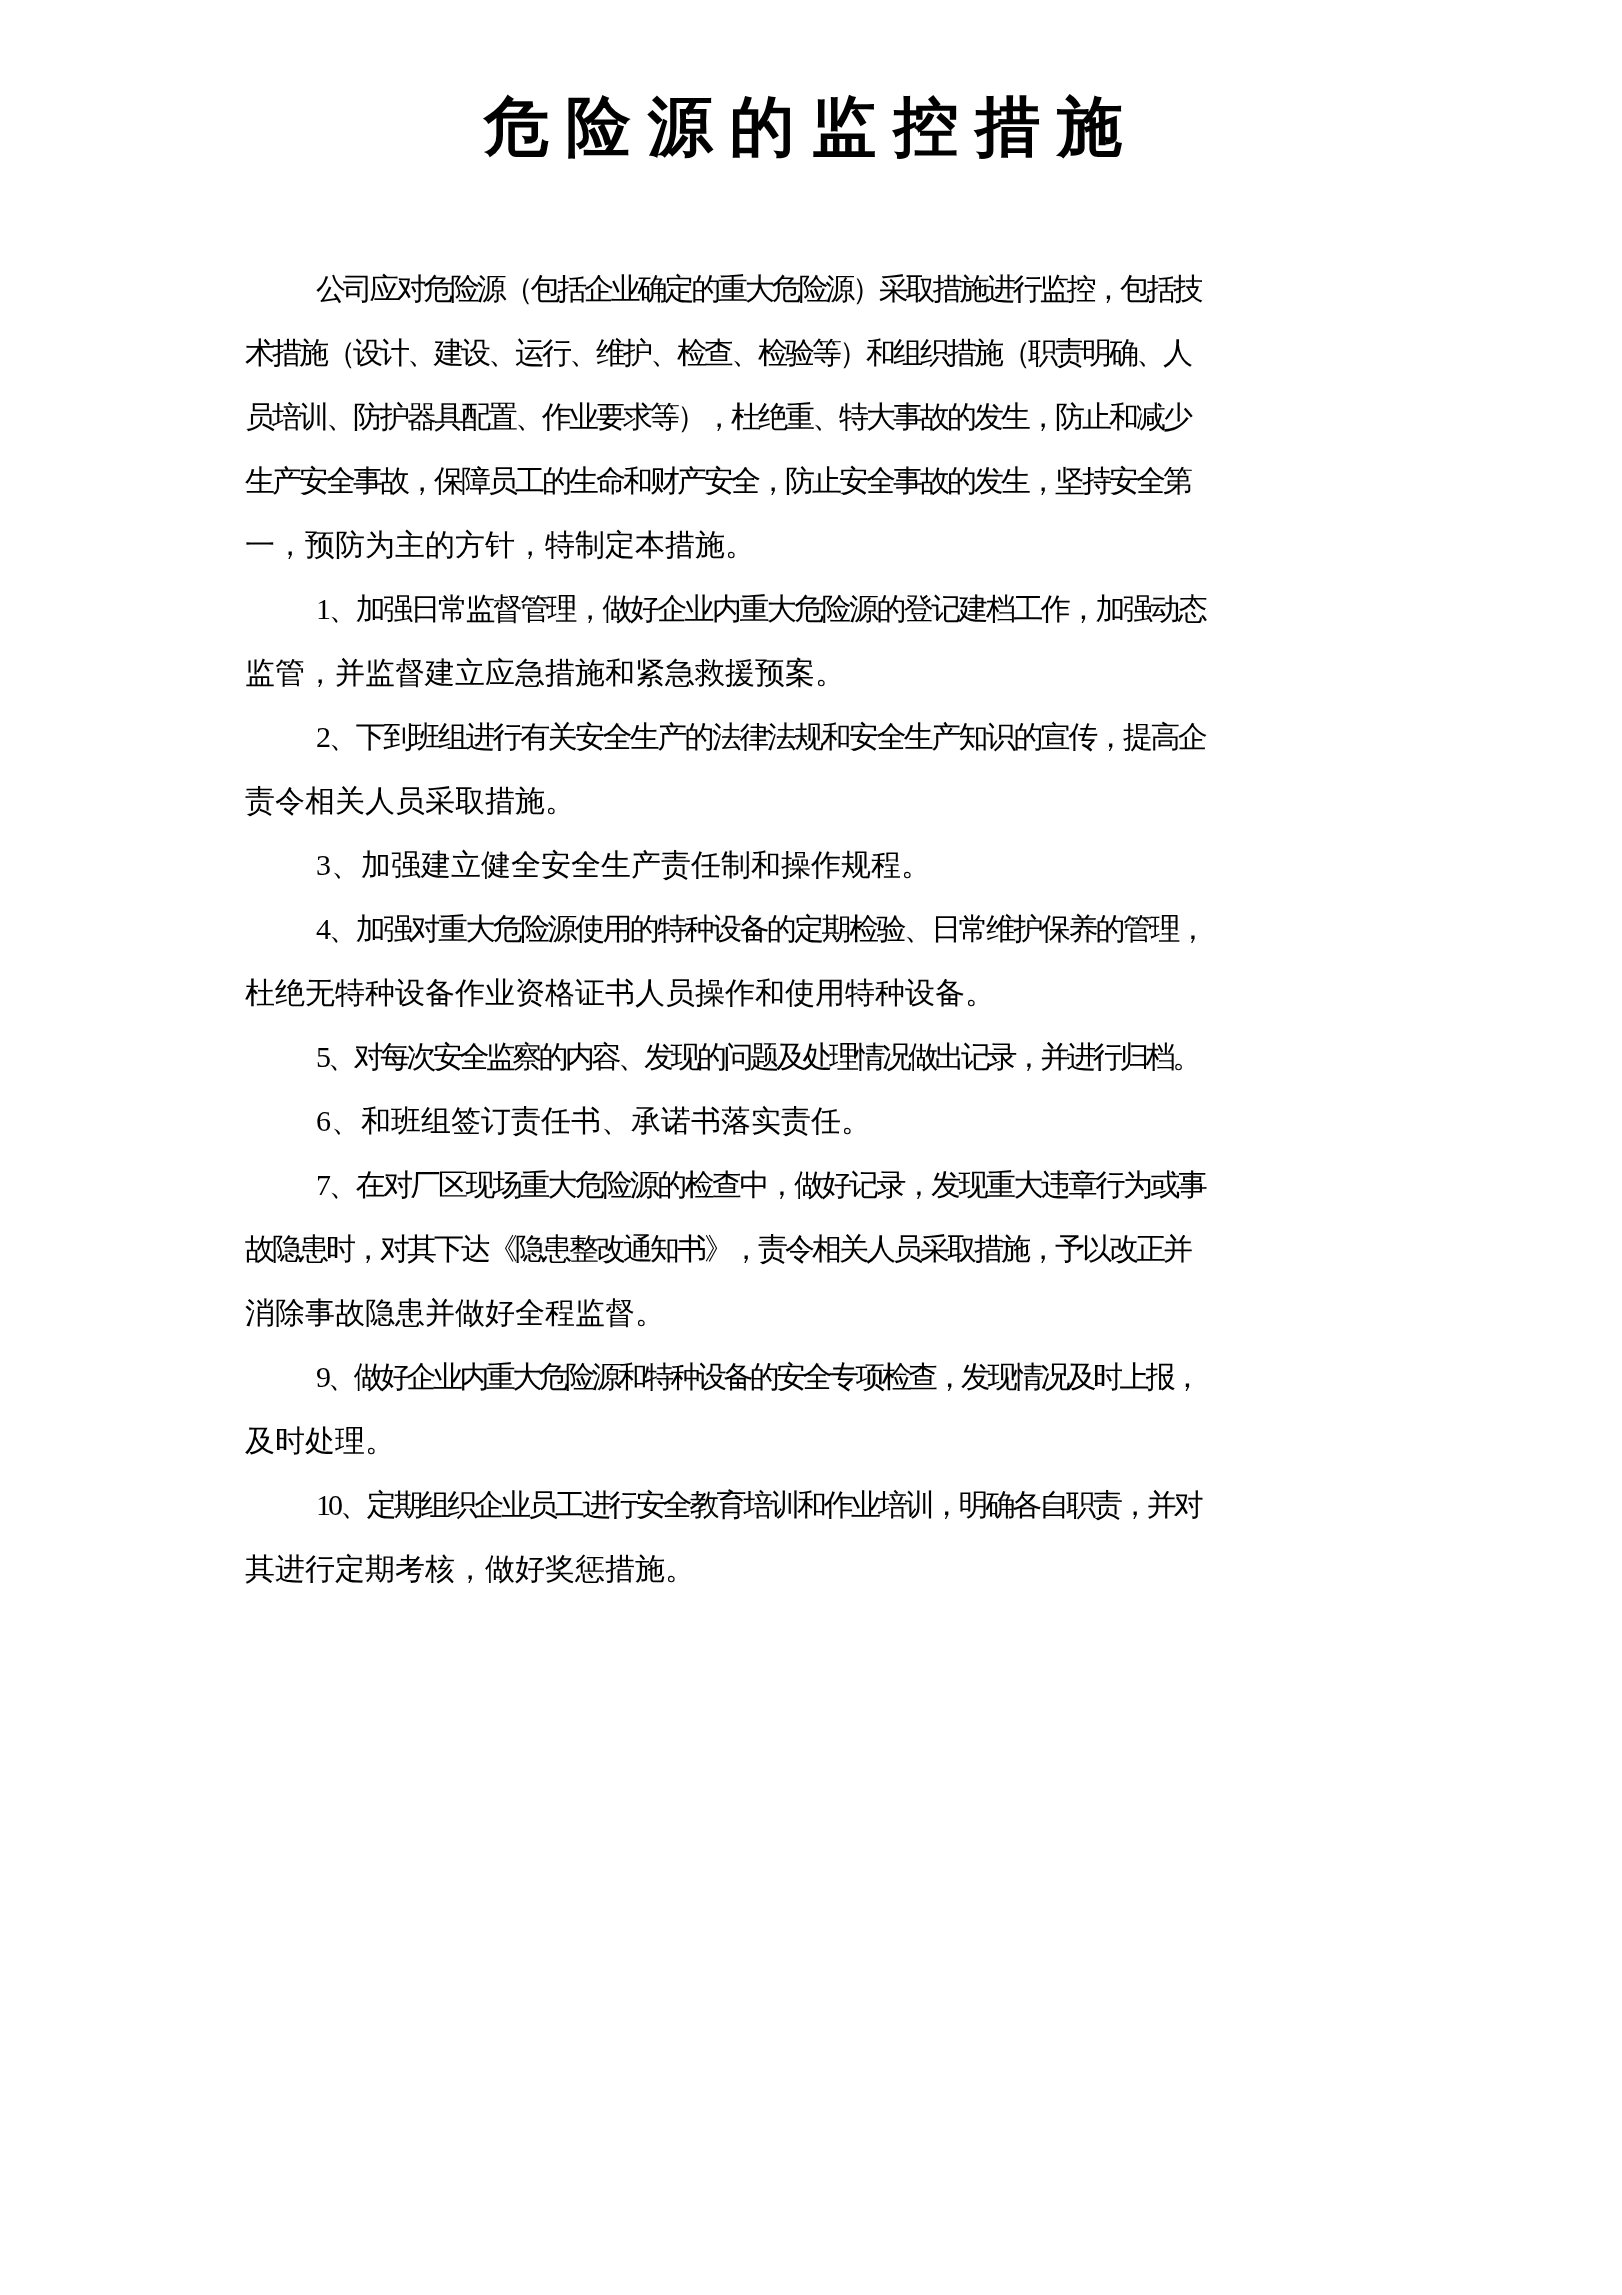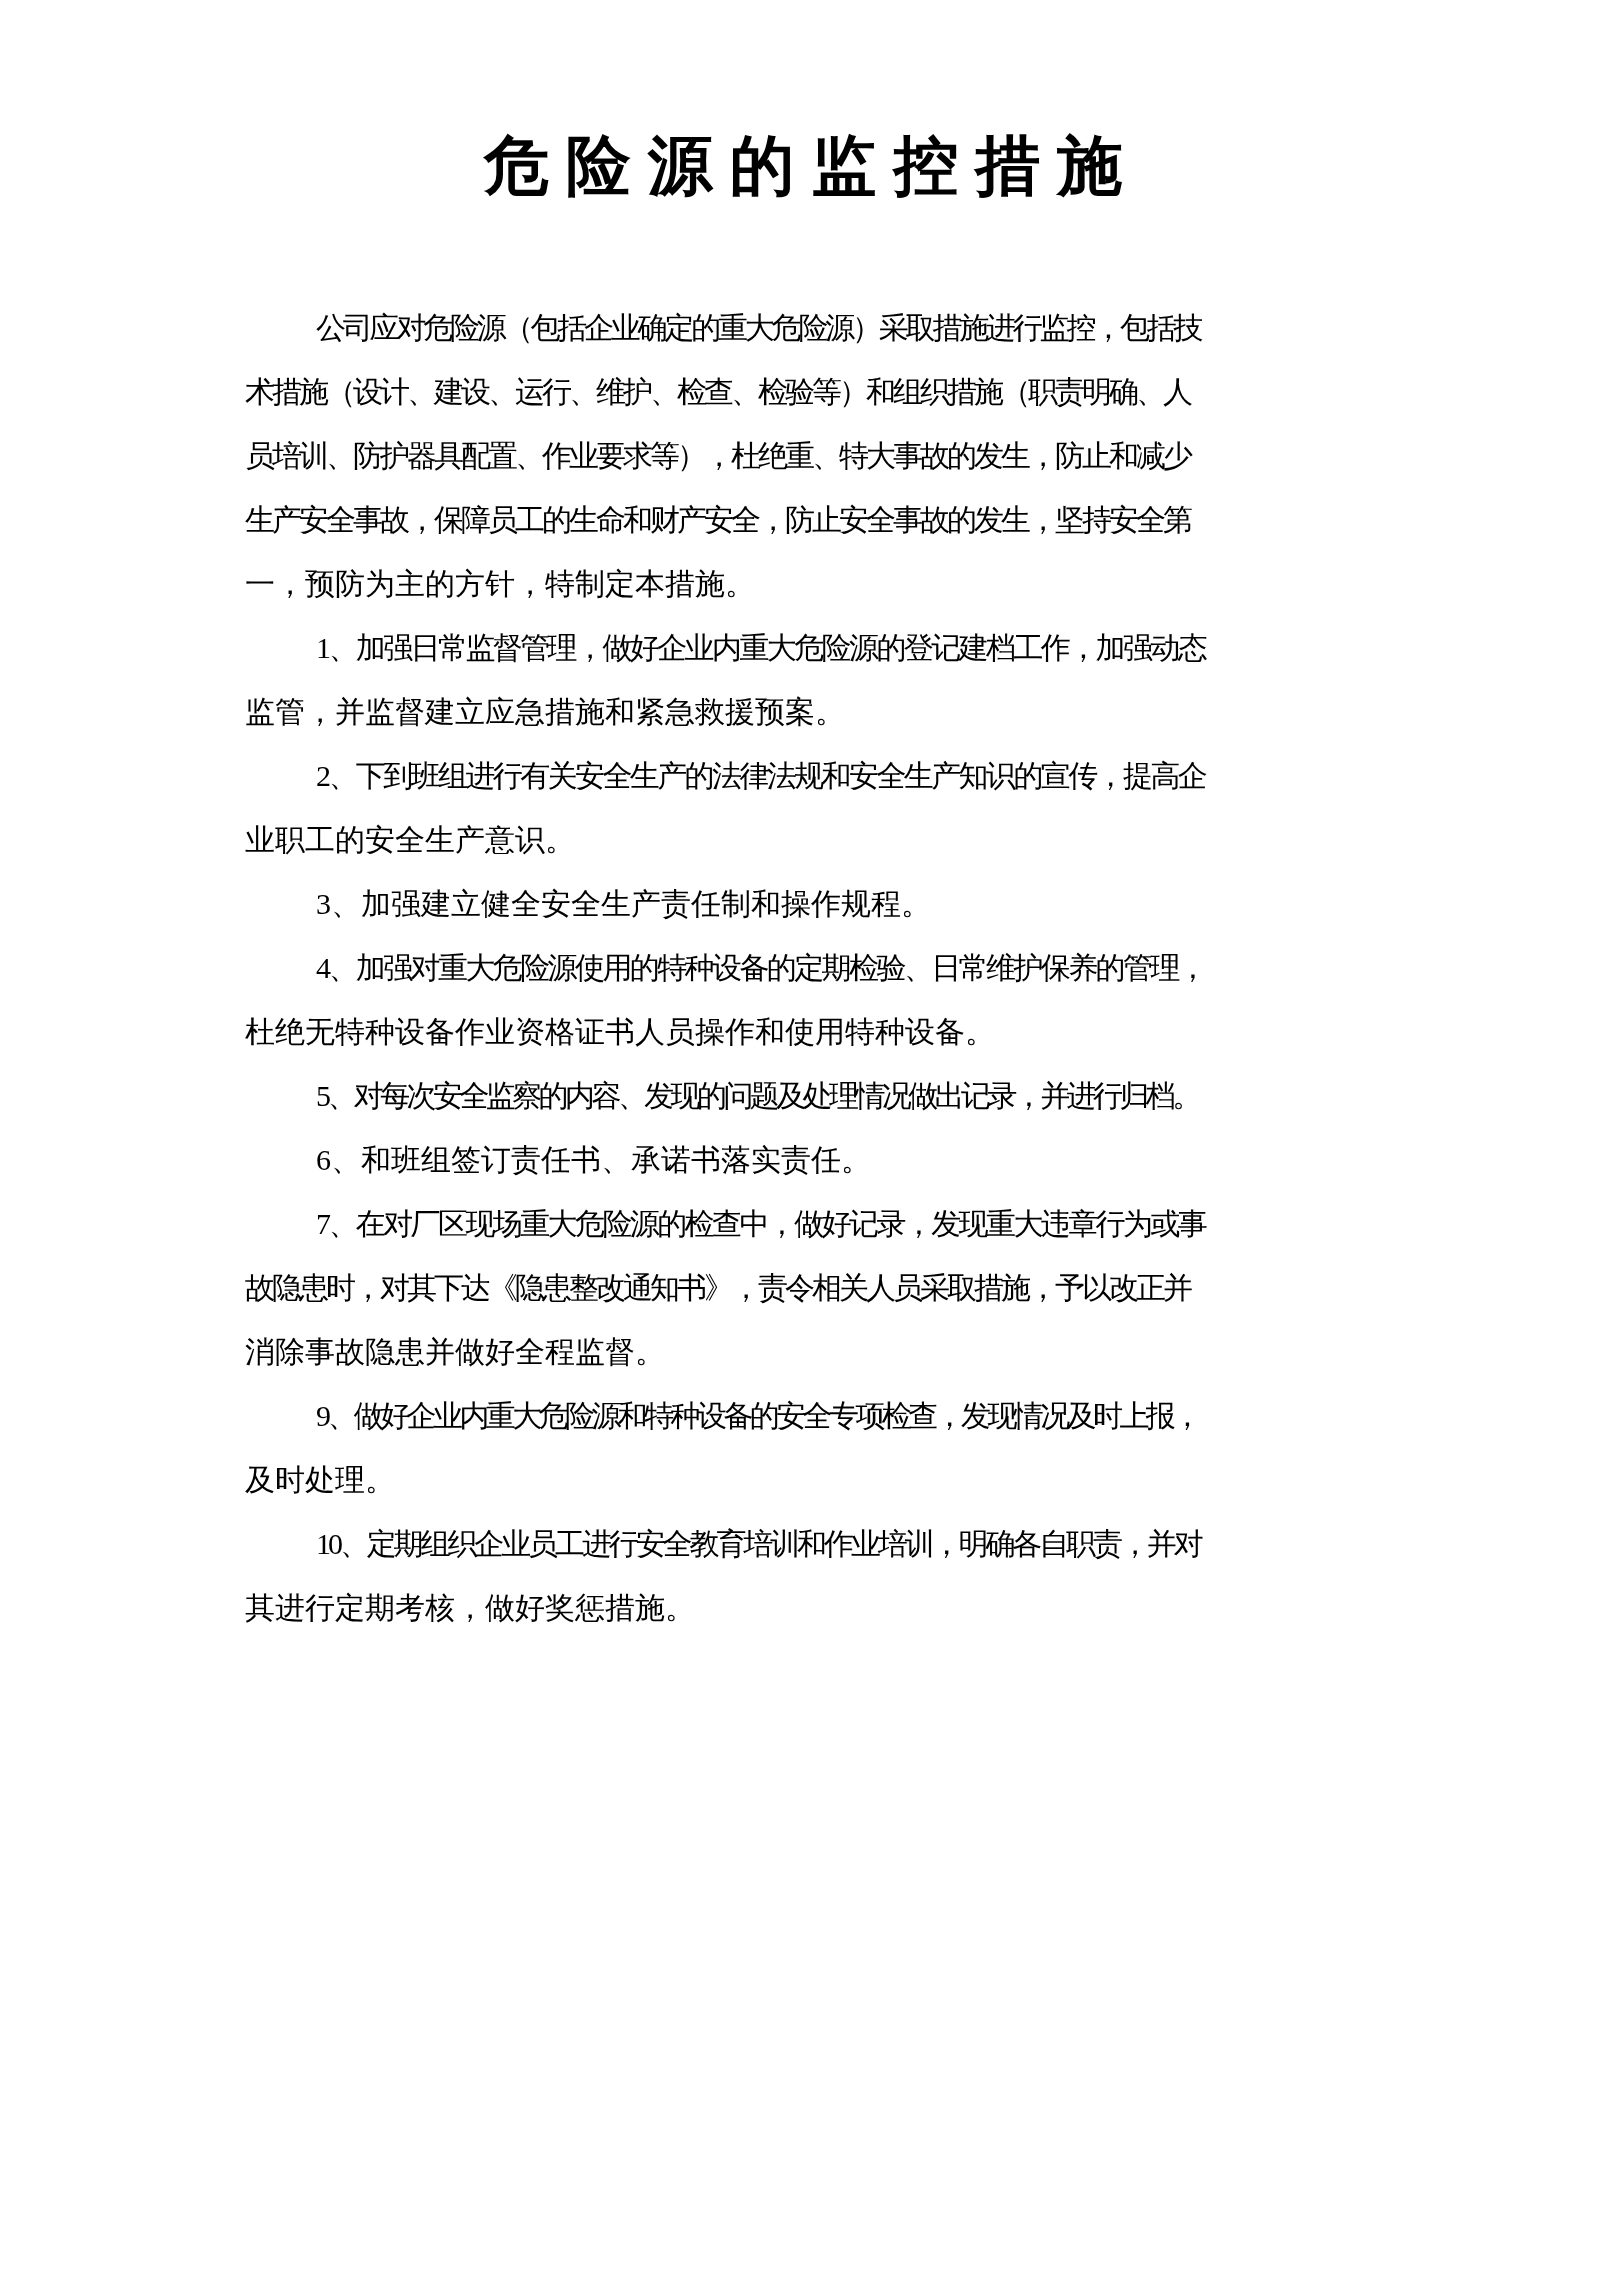--- a/index.html
+++ b/index.html
@@ -8,21 +8,21 @@
     width: 1623px;
     height: 2295px;
     margin: 0 auto;
     background: #ffffff;
     color: #000000;
     font-family: "Liberation Serif", "DejaVu Serif", serif;
     overflow: hidden;
   }
   .title {
     margin: 0;
-    padding-top: 120px;
+    padding-top: 81px;
     font-size: 65px;
     line-height: 92px;
     font-weight: 700;
     letter-spacing: 0.26em;
     text-align: center;
     white-space: nowrap;
   }
   .doc-body {
     margin-top: 84px;
     margin-left: 245px;
@@ -45,21 +45,21 @@
   <h1 class="title">危险源的监控措施</h1>
   <div class="doc-body" id="doc-body">
       <div class="line first"><span style="letter-spacing: -3.2px;">公司应对危险源（包括企业确定的重大危险源）采取措施进行监控，包括技</span></div>
       <div class="line"><span style="letter-spacing: -3px;">术措施（设计、建设、运行、维护、检查、检验等）和组织措施（职责明确、人</span></div>
       <div class="line"><span style="letter-spacing: -3px;">员培训、防护器具配置、作业要求等），杜绝重、特大事故的发生，防止和减少</span></div>
       <div class="line"><span style="letter-spacing: -3px;">生产安全事故，保障员工的生命和财产安全，防止安全事故的发生，坚持安全第</span></div>
       <div class="line"><span>一，预防为主的方针，特制定本措施。</span></div>
       <div class="line first"><span style="letter-spacing: -2.6px;">1、加强日常监督管理，做好企业内重大危险源的登记建档工作，加强动态</span></div>
       <div class="line"><span>监管，并监督建立应急措施和紧急救援预案。</span></div>
       <div class="line first"><span style="letter-spacing: -2.6px;">2、下到班组进行有关安全生产的法律法规和安全生产知识的宣传，提高企</span></div>
-      <div class="line"><span>业职工的安全生产意识。</span></div>
+      <div class="line"><span>责令相关人员采取措施。</span></div>
       <div class="line first"><span>3、加强建立健全安全生产责任制和操作规程。</span></div>
       <div class="line first"><span style="letter-spacing: -2.6px;">4、加强对重大危险源使用的特种设备的定期检验、日常维护保养的管理，</span></div>
       <div class="line"><span>杜绝无特种设备作业资格证书人员操作和使用特种设备。</span></div>
       <div class="line first"><span style="letter-spacing: -3.6px;">5、对每次安全监察的内容、发现的问题及处理情况做出记录，并进行归档。</span></div>
       <div class="line first"><span>6、和班组签订责任书、承诺书落实责任。</span></div>
       <div class="line first"><span style="letter-spacing: -2.6px;">7、在对厂区现场重大危险源的检查中，做好记录，发现重大违章行为或事</span></div>
       <div class="line"><span style="letter-spacing: -3px;">故隐患时，对其下达《隐患整改通知书》，责令相关人员采取措施，予以改正并</span></div>
       <div class="line"><span>消除事故隐患并做好全程监督。</span></div>
       <div class="line first"><span style="letter-spacing: -3.6px;">9、做好企业内重大危险源和特种设备的安全专项检查，发现情况及时上报，</span></div>
       <div class="line"><span>及时处理。</span></div>

